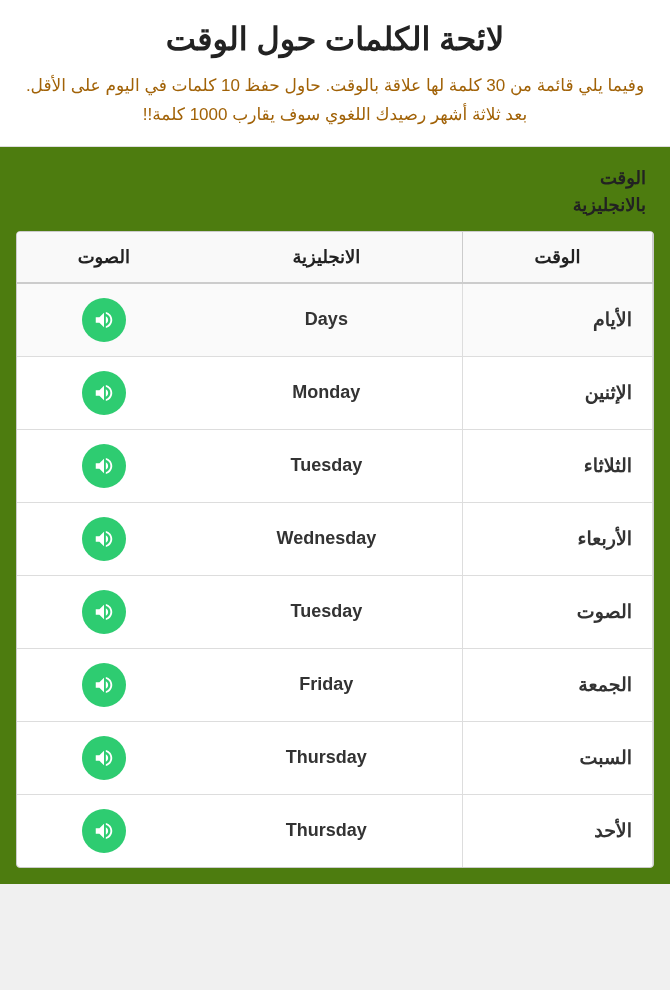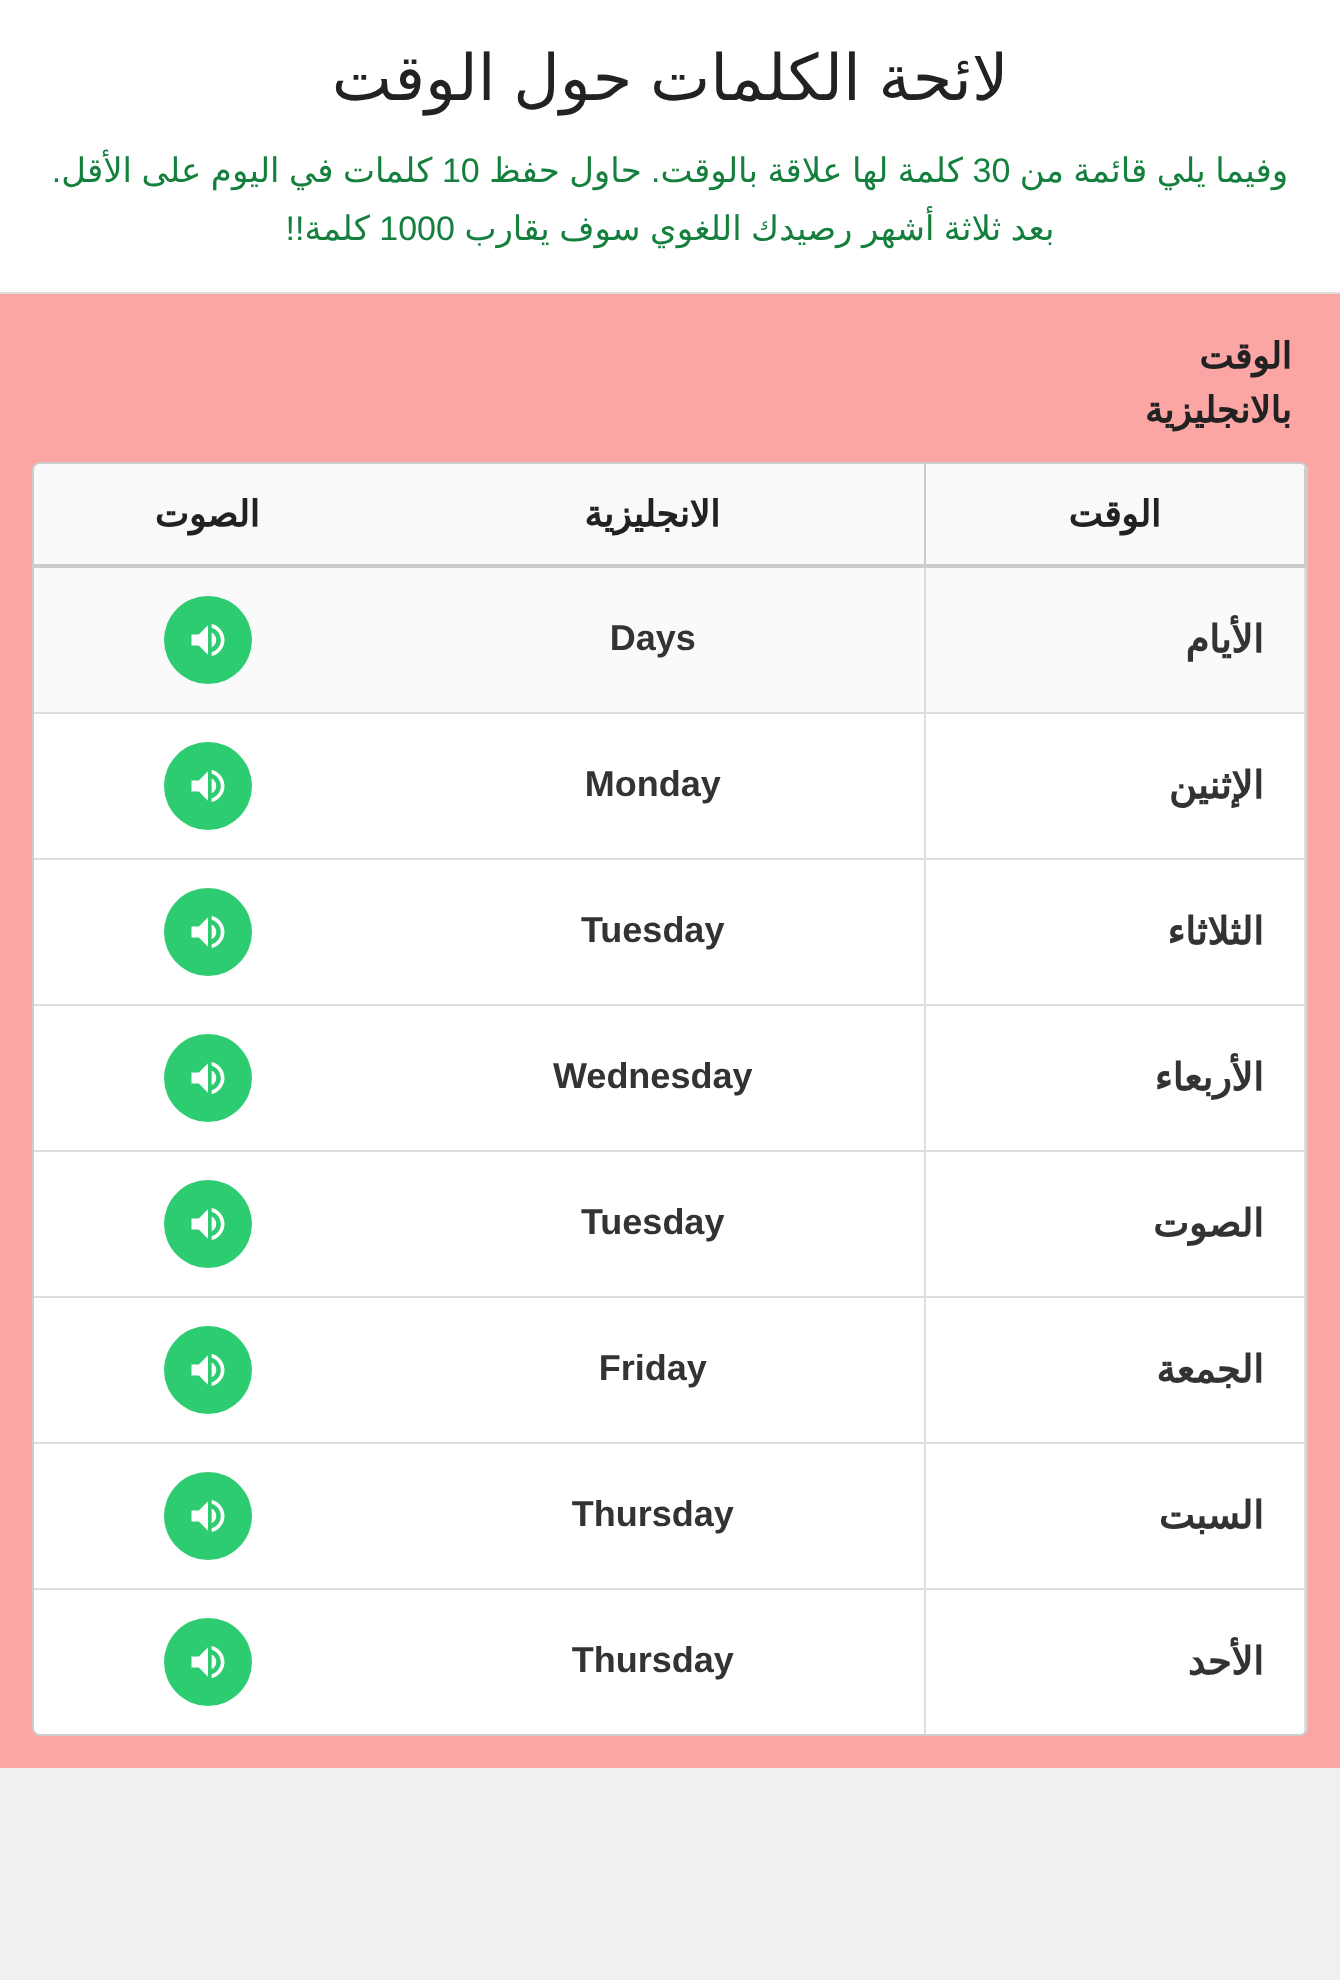--- a/index.html
+++ b/index.html
@@ -18,29 +18,29 @@
 
     .page-header {
       background: #ffffff;
       padding: 20px 24px 16px;
       text-align: center;
       border-bottom: 1px solid #ddd;
     }
 
     .page-title {
       font-size: 32px;
-      font-weight: normal;
+      font-weight: bold;
       color: #222;
       margin-bottom: 14px;
       direction: rtl;
     }
 
     .page-description {
       font-size: 17px;
-      color: #15803d;
+      color: #a16207;
       line-height: 1.7;
       direction: rtl;
       text-align: center;
     }
 
     .table-container {
       background: #ffffff;
       border: 1px solid #ccc;
       border-radius: 4px;
       overflow: hidden;
@@ -128,21 +128,21 @@
 
     .category-row .english-cell {
       font-weight: bold;
     }
 
     tr:last-child td {
       border-bottom: none;
     }
 
     .section-box {
-      background: #fca5a5;
+      background: #4d7c0f;
       padding: 10px 16px 16px;
     }
 
     .section-top-label {
       text-align: right;
       font-size: 18px;
       font-weight: bold;
       color: #222;
       padding: 8px 8px 4px;
       direction: rtl;

